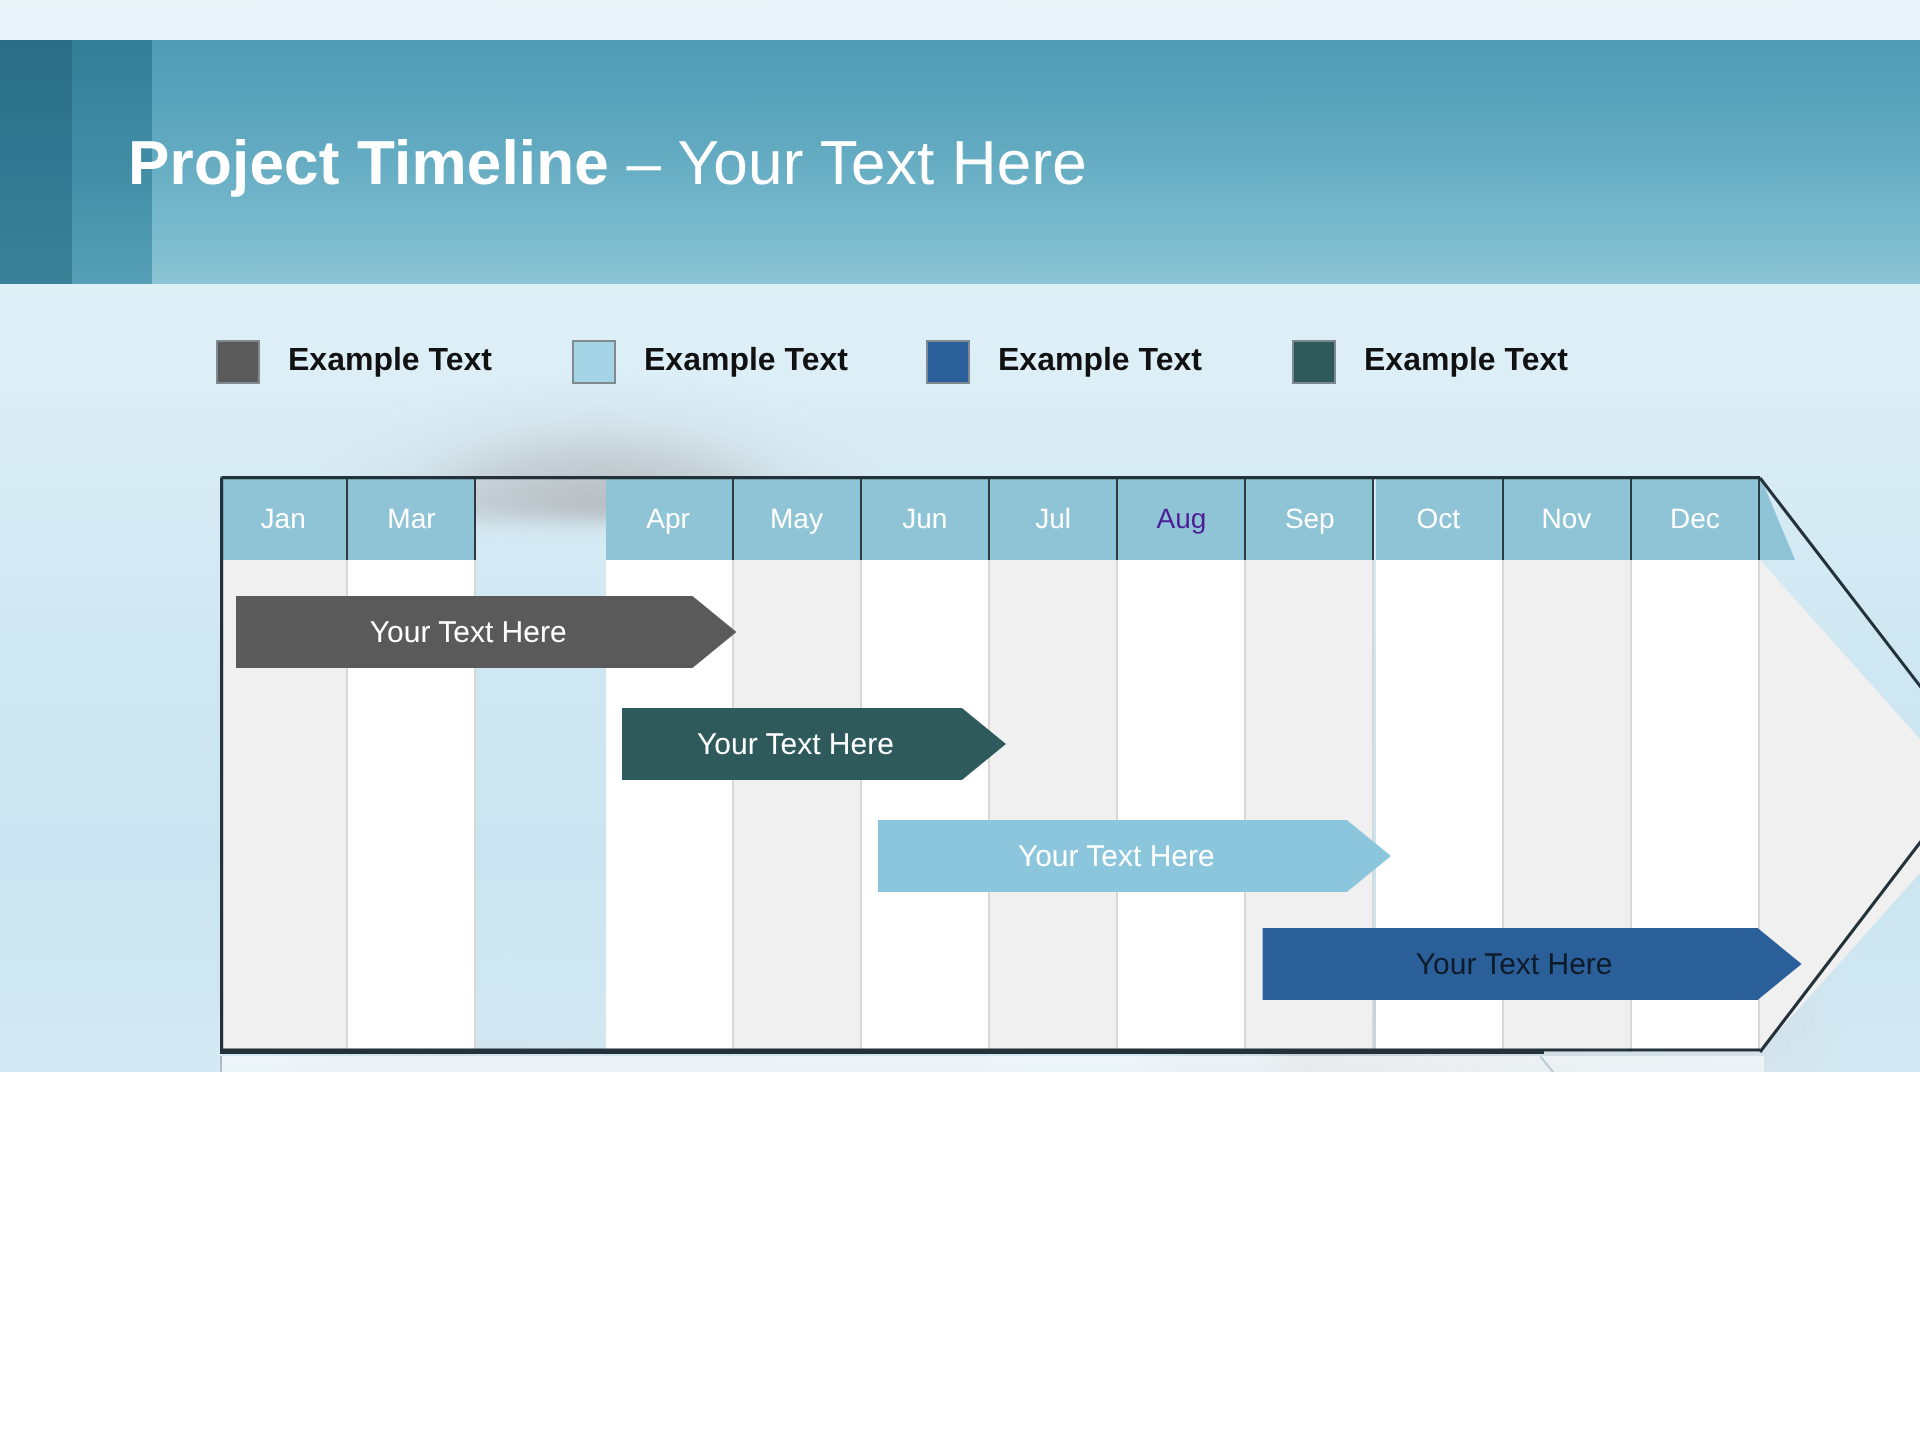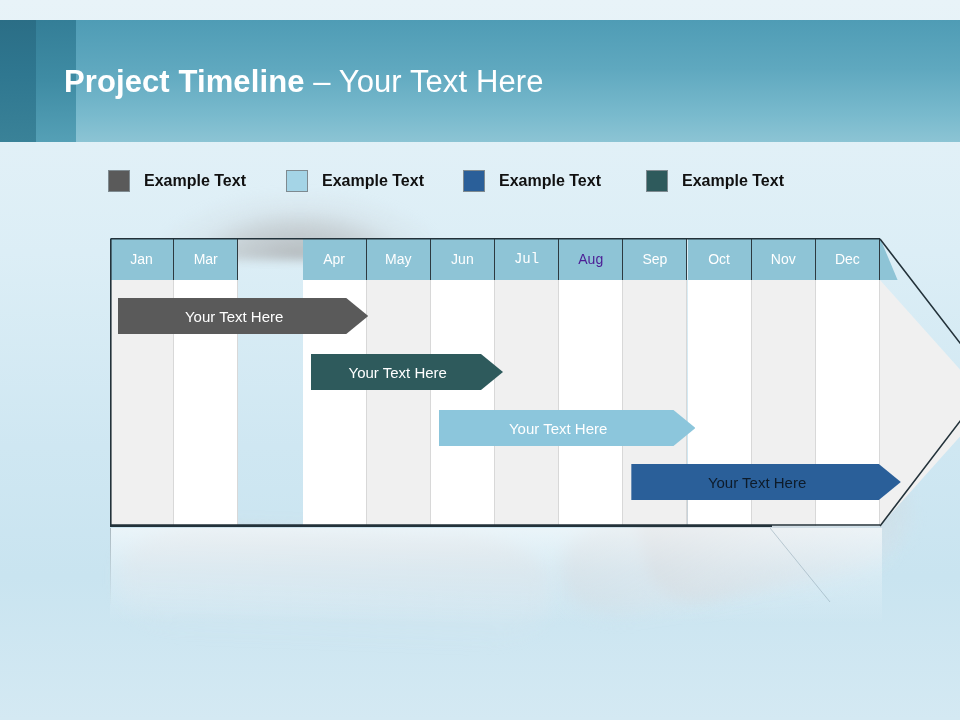--- a/index.html
+++ b/index.html
@@ -2,21 +2,21 @@
 <html><head>
 <meta charset="utf-8">
 <style>
   html,body{margin:0;padding:0;}
   body{
     width:960px;height:720px;overflow:hidden;
     font-family:"Liberation Sans", sans-serif;
     background:#ffffff;
   }
   .slide{
-    position:relative;width:960px;height:720px;overflow:hidden;
+    position:relative;width:960px;height:536px;overflow:hidden;
     background:linear-gradient(180deg,#e8f3f8 0%, #dceef6 35%, #cfe7f2 62%, #c9e4f0 80%, #d4e9f3 100%);
   }
 
   
   .bg-blob{position:absolute;pointer-events:none;}
   .blob-fur{
     left:150px;top:150px;width:300px;height:110px;
     background:radial-gradient(ellipse 150px 70px at 50% 100%, rgba(168,170,172,.78) 0%, rgba(183,186,188,.55) 46%, rgba(200,205,210,.22) 72%, rgba(210,225,235,0) 100%);
     filter:blur(5px);
   }
@@ -177,21 +177,21 @@
       <div class="col" style="left: 513.333px; width: 64.1667px;">
         <div class="colbody" style="background: rgb(240, 240, 240);"></div>
         <div class="colhead" style="background: rgb(142, 196, 214); color: rgb(255, 255, 255);">Sep</div>
       </div>
       <div class="col" style="left: 449.167px; width: 64.1667px;">
         <div class="colbody" style="background: rgb(255, 255, 255);"></div>
         <div class="colhead" style="background: rgb(142, 196, 214); color: #4c1d95;">Aug</div>
       </div>
       <div class="col" style="left: 385px; width: 64.1667px;">
         <div class="colbody" style="background: rgb(240, 240, 240);"></div>
-        <div class="colhead" style="background: rgb(142, 196, 214); color: rgb(255, 255, 255); font-family: Liberation Mono, monospace;">Jul</div>
+        <div class="colhead" style="background: rgb(142, 196, 214); color: rgb(255, 255, 255);">Jul</div>
       </div>
       <div class="col" style="left: 320.833px; width: 64.1667px;">
         <div class="colbody" style="background: rgb(255, 255, 255);"></div>
         <div class="colhead" style="background: rgb(142, 196, 214); color: rgb(255, 255, 255);">Jun</div>
       </div>
       <div class="col" style="left: 256.667px; width: 64.1667px;">
         <div class="colbody" style="background: rgb(240, 240, 240);"></div>
         <div class="colhead" style="background: rgb(142, 196, 214); color: rgb(255, 255, 255);">May</div>
       </div>
       <div class="col" style="left: 192.5px; width: 64.1667px;">

